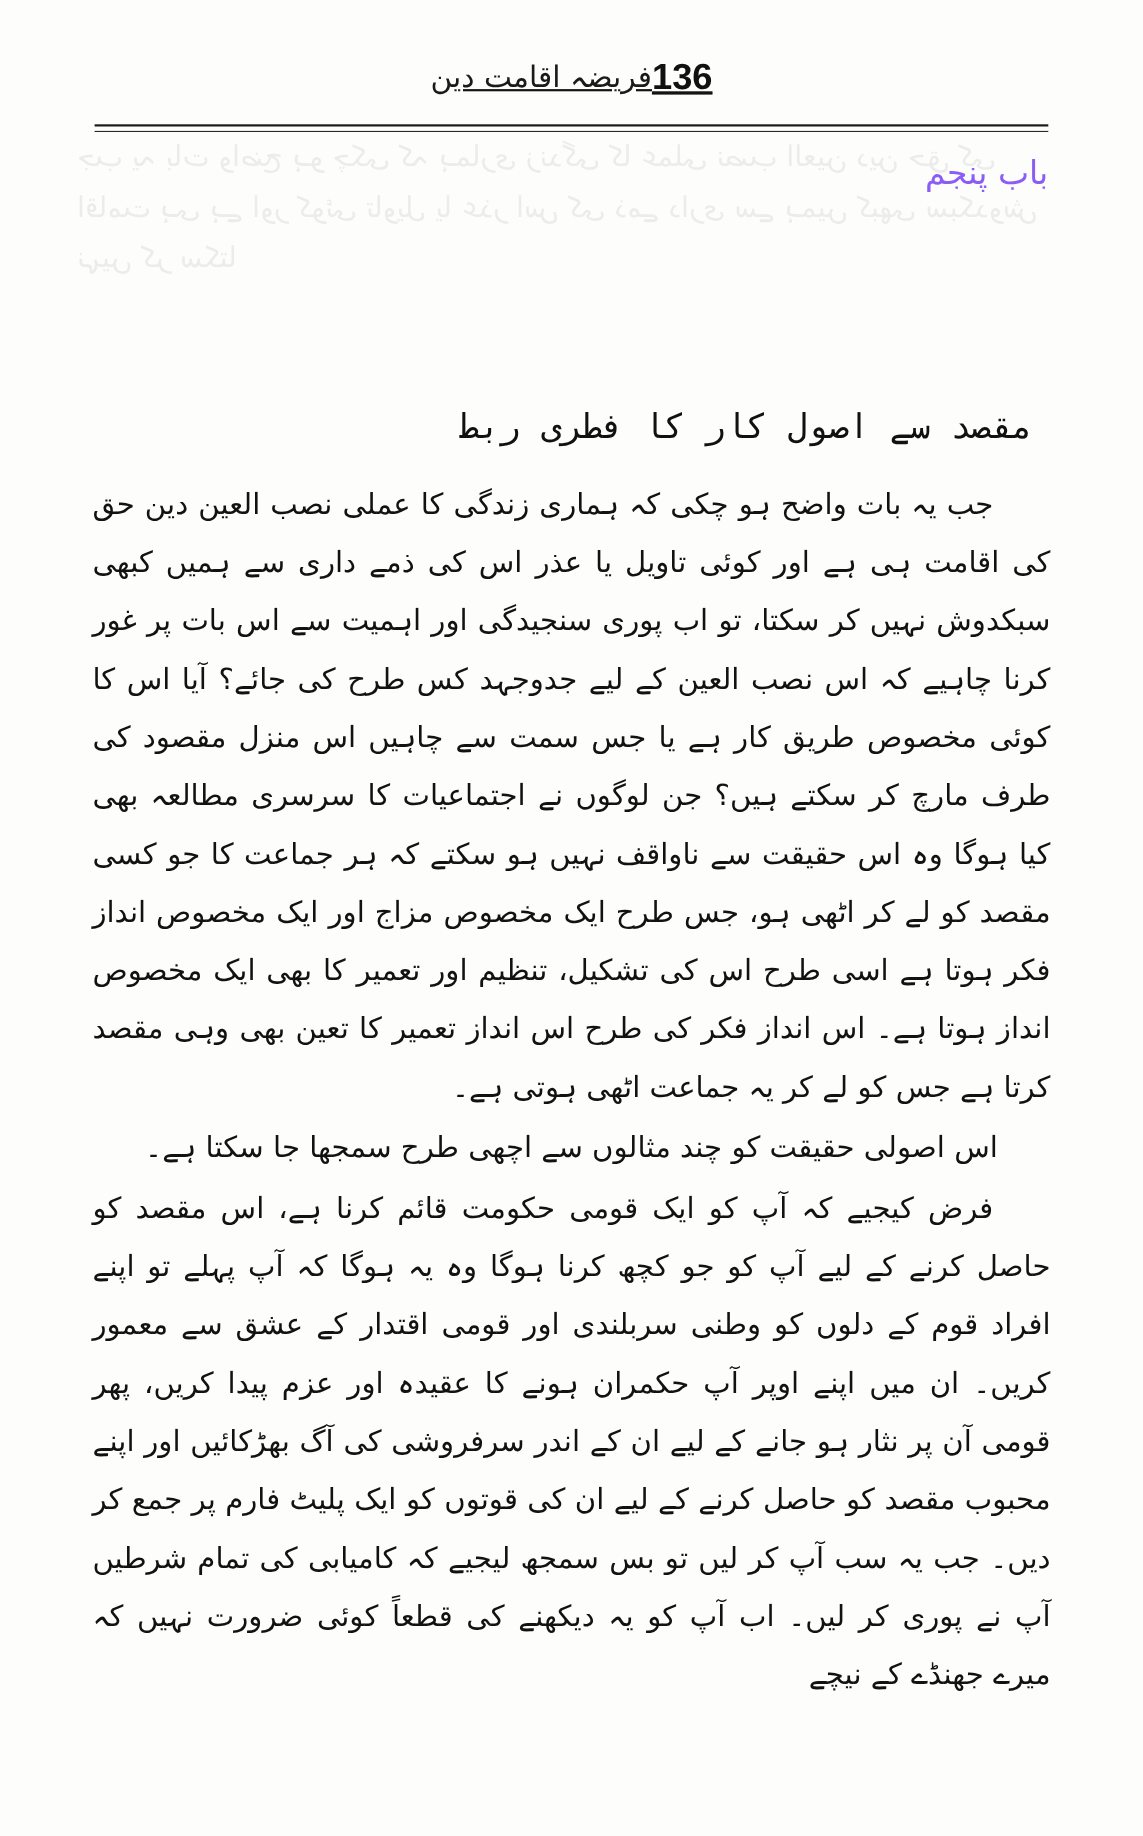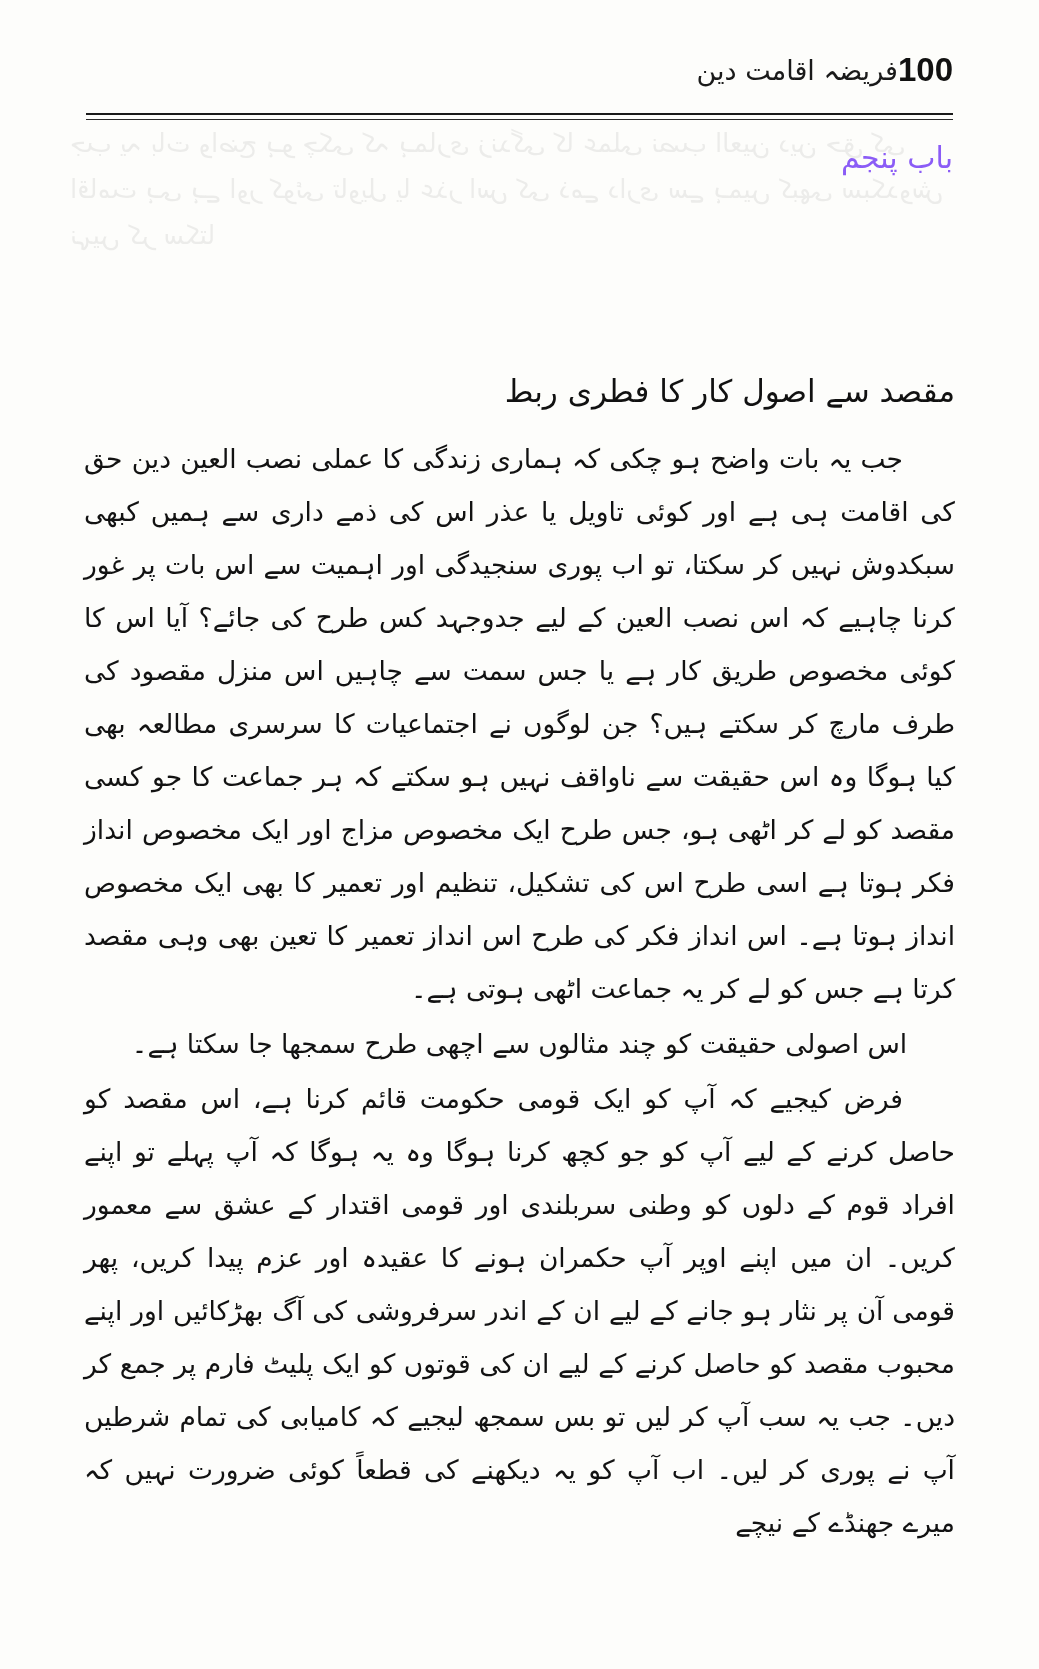--- a/index.html
+++ b/index.html
@@ -42,22 +42,23 @@
   }
 
   .header {
     position: absolute;
     top: 44px;
     left: 86px;
     right: 86px;
     height: 52px;
     display: flex;
     align-items: center;
-    justify-content: flex-end;
+    justify-content: center;
     flex-direction: row-reverse;
+    text-decoration: underline;
   }
   .header-title {
     font-size: 27px;
     font-family: "DejaVu Sans", sans-serif;
     color: #1a1a1a;
     letter-spacing: 0px;
   }
   .page-number {
     font-size: 33px;
     font-weight: bold;
@@ -95,26 +96,27 @@
     text-align: center;
     font-size: 44px;
     line-height: 1.4;
     color: #0d0d0d;
     letter-spacing: 1px;
   }
 
   .section-heading {
     position: absolute;
     top: 368px;
-    right: 84px;
+    right: 100px;
     left: 86px;
     text-align: right;
     font-size: 31px;
     line-height: 1.5;
     color: #111;
+    font-family: Liberation Mono, monospace;
   }
 
   .body {
     position: absolute;
     top: 432px;
     left: 84px;
     right: 84px;
     bottom: 60px;
     text-align: justify;
     text-align-last: right;
@@ -134,21 +136,21 @@
 </style>
 </head>
 <body>
 
 <div class="page">
 
   <div class="bleed">جب یہ بات واضح ہو چکی کہ ہماری زندگی کا عملی نصب العین دین حق کی اقامت ہی ہے اور کوئی تاویل یا عذر اس کی ذمے داری سے ہمیں کبھی سبکدوش نہیں کر سکتا</div>
 
   <div class="header">
     <div class="header-title">فریضہ اقامت دین</div>
-    <div class="page-number">100</div>
+    <div class="page-number">136</div>
   </div>
 
   <div class="rule"></div>
   <div class="rule thin"></div>
 
   <div class="chapter-label">باب پنجم</div>
 
 
   <div class="section-heading">مقصد سے اصول کار کا فطری ربط</div>
 

